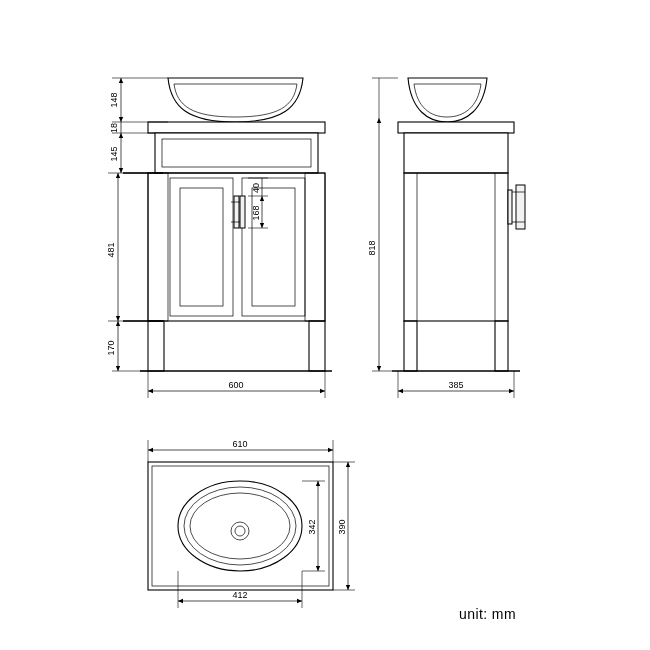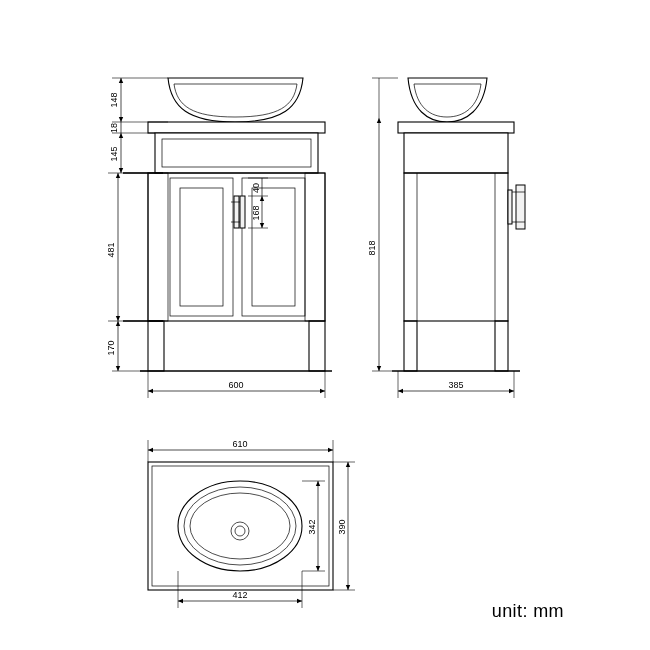--- a/index.html
+++ b/index.html
@@ -11,34 +11,33 @@
     width: 650px;
     height: 650px;
     font-family: "Liberation Sans", sans-serif;
     color: #000000;
     overflow: hidden;
   }
   #stage {
     position: relative;
     width: 540px;
     height: 650px;
-    padding-left: 31px;
   }
   svg.drawing {
     position: absolute;
     left: 0;
     top: 0;
     width: 650px;
     height: 650px;
   }
   .unit-label {
     position: absolute;
-    right: 7px;
+    right: 24px;
     bottom: 28px;
-    font-size: 18px;
+    font-size: 14px;
     letter-spacing: 0.4px;
     color: #000;
   }
   text {
     font-family: "Liberation Sans", sans-serif;
     fill: #000;
   }
   .dim-text {
     font-size: 9px;
   }

